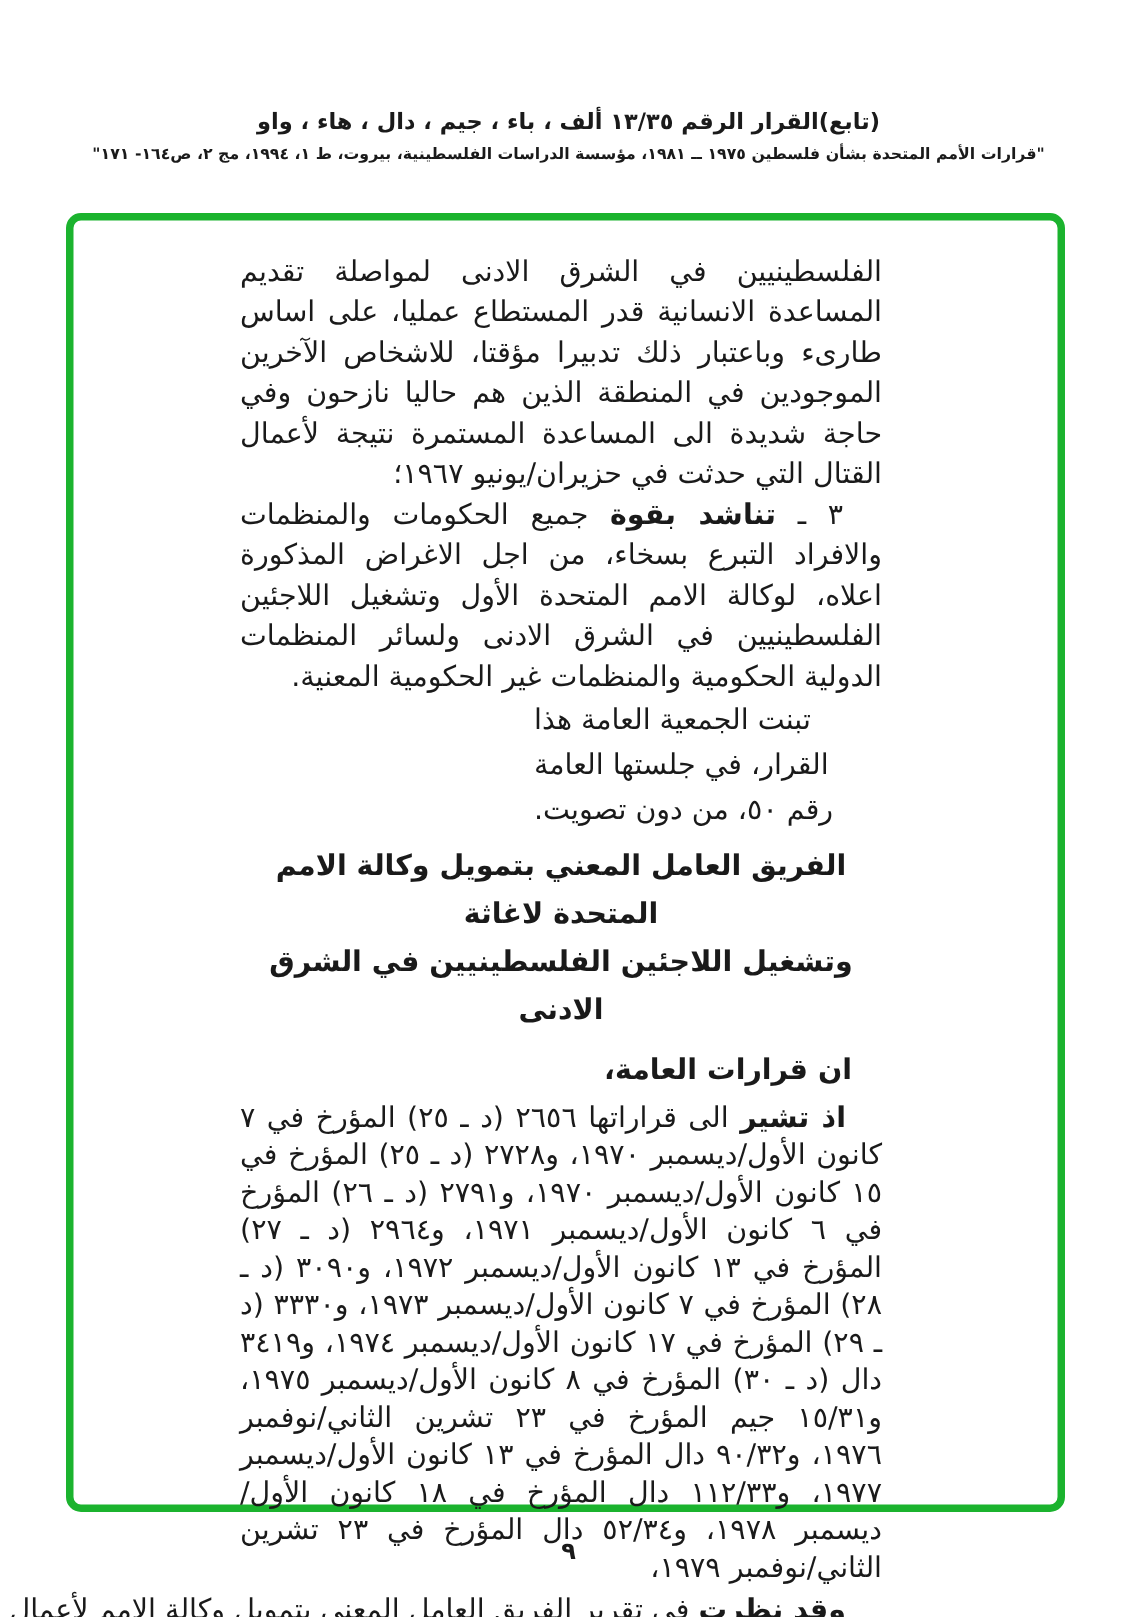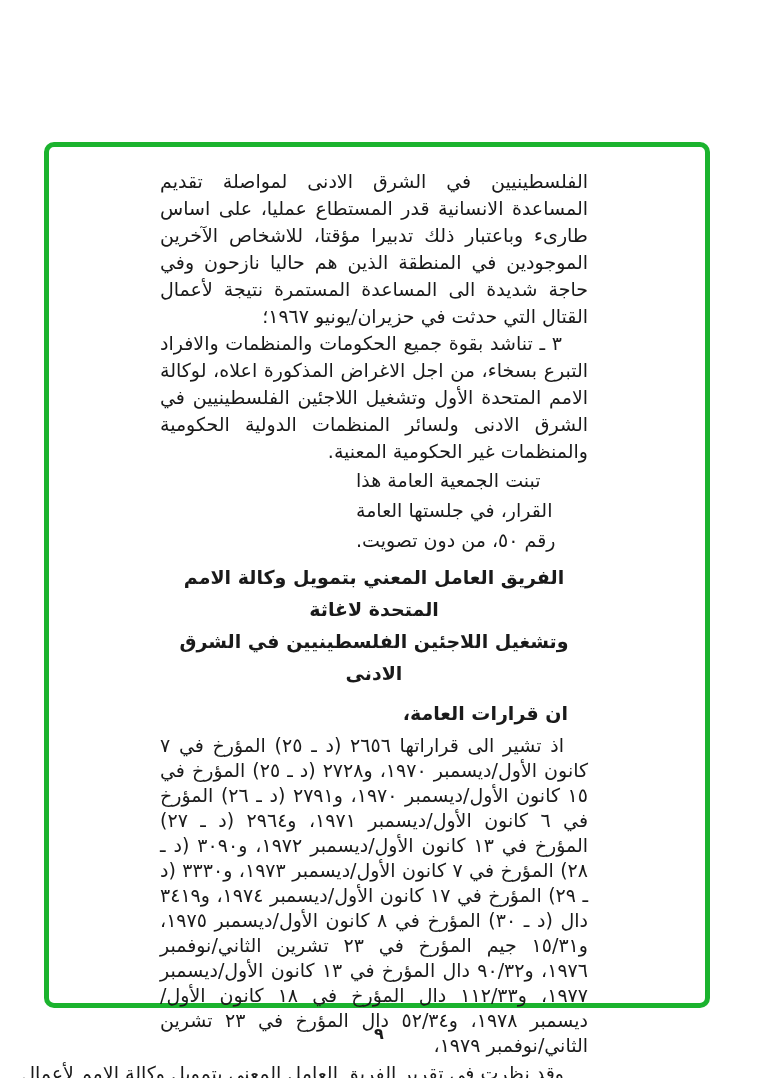--- a/index.html
+++ b/index.html
@@ -52,21 +52,21 @@
     position: absolute;
     left: 160px;
     top: 168px;
     width: 428px;
     direction: rtl;
     font-size: 19px;
     line-height: 27px;
     text-align: justify;
   }
   .content p { margin: 0; }
-  .b { font-weight: normal; }
+  .b { font-weight: bold; }
   .para-clause { text-indent: 26px; }
   .adoption-note {
     width: 232px;
     margin: 4px auto 0 auto;
     margin-right: 0;          
     margin-right: auto;
     margin-left: 0;
     line-height: 30px;
     text-align: left;
   }
@@ -109,20 +109,24 @@
     font-size: 16px;
     font-weight: bold;
     direction: rtl;
   }
 </style>
 </head>
 <body>
 
 <div class="page">
 
+  <div class="running-head">
+    <div class="res-line">(تابع)القرار الرقم  ١٣/٣٥ ألف ، باء ، جيم ، دال ، هاء ، واو</div>
+    <div class="cite-line">"قرارات الأمم المتحدة بشأن فلسطين ١٩٧٥ ــ ١٩٨١، مؤسسة الدراسات الفلسطينية، بيروت، ط ١، ١٩٩٤، مج ٢، ص١٦٤- ١٧١"</div>
+  </div>
 
   <div class="highlight-frame"></div>
 
   <div class="content">
 
     <p>الفلسطينيين في الشرق الادنى لمواصلة تقديم المساعدة الانسانية قدر المستطاع عمليا، على اساس طارىء وباعتبار ذلك تدبيرا مؤقتا، للاشخاص الآخرين الموجودين في المنطقة الذين هم حاليا نازحون وفي حاجة شديدة الى المساعدة المستمرة نتيجة لأعمال القتال التي حدثت في حزيران/يونيو ١٩٦٧؛</p>
 
     <p class="para-clause"><span>٣ ـ</span> <span class="b">تناشد بقوة</span> <span>جميع الحكومات والمنظمات والافراد التبرع بسخاء، من اجل الاغراض المذكورة اعلاه، لوكالة الامم المتحدة الأول وتشغيل اللاجئين الفلسطينيين في الشرق الادنى ولسائر المنظمات الدولية الحكومية والمنظمات غير الحكومية المعنية.</span></p>
 
     <p class="adoption-note">تبنت الجمعية العامة هذا القرار، في جلستها العامة رقم ٥٠، من دون تصويت.</p>

